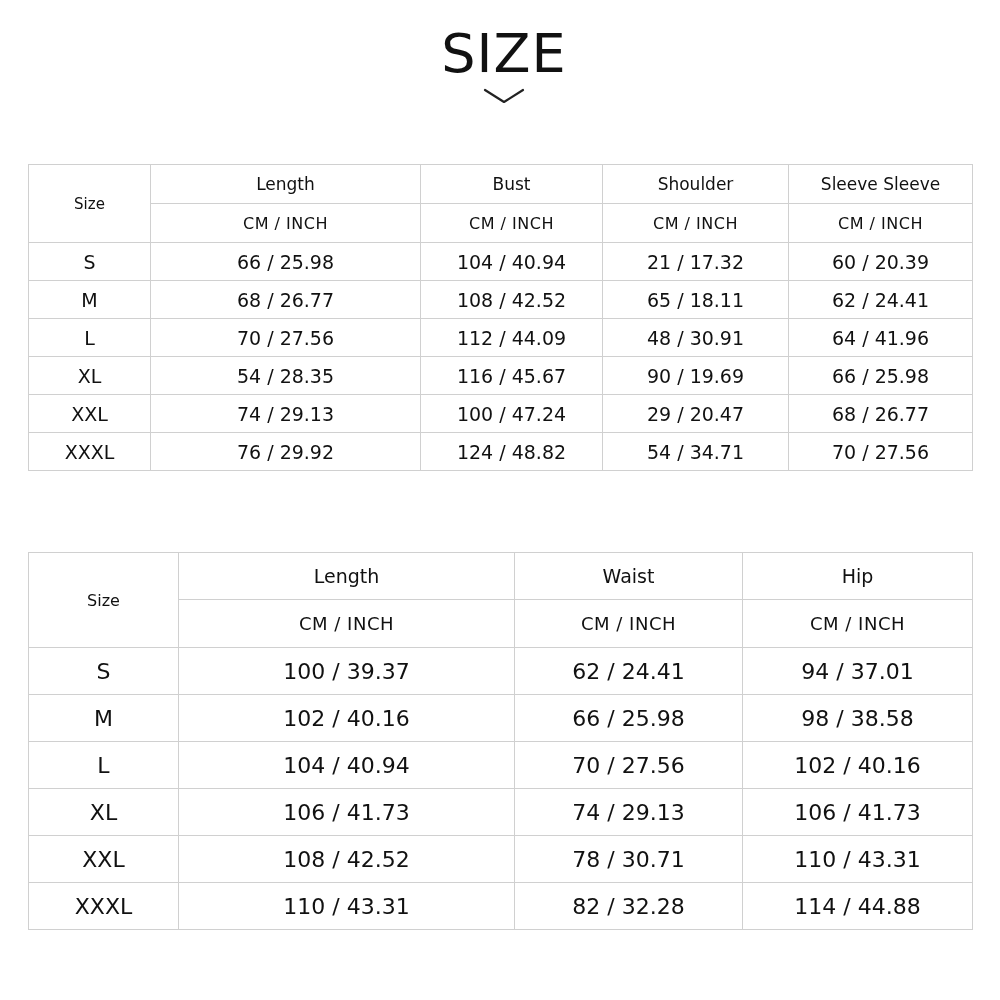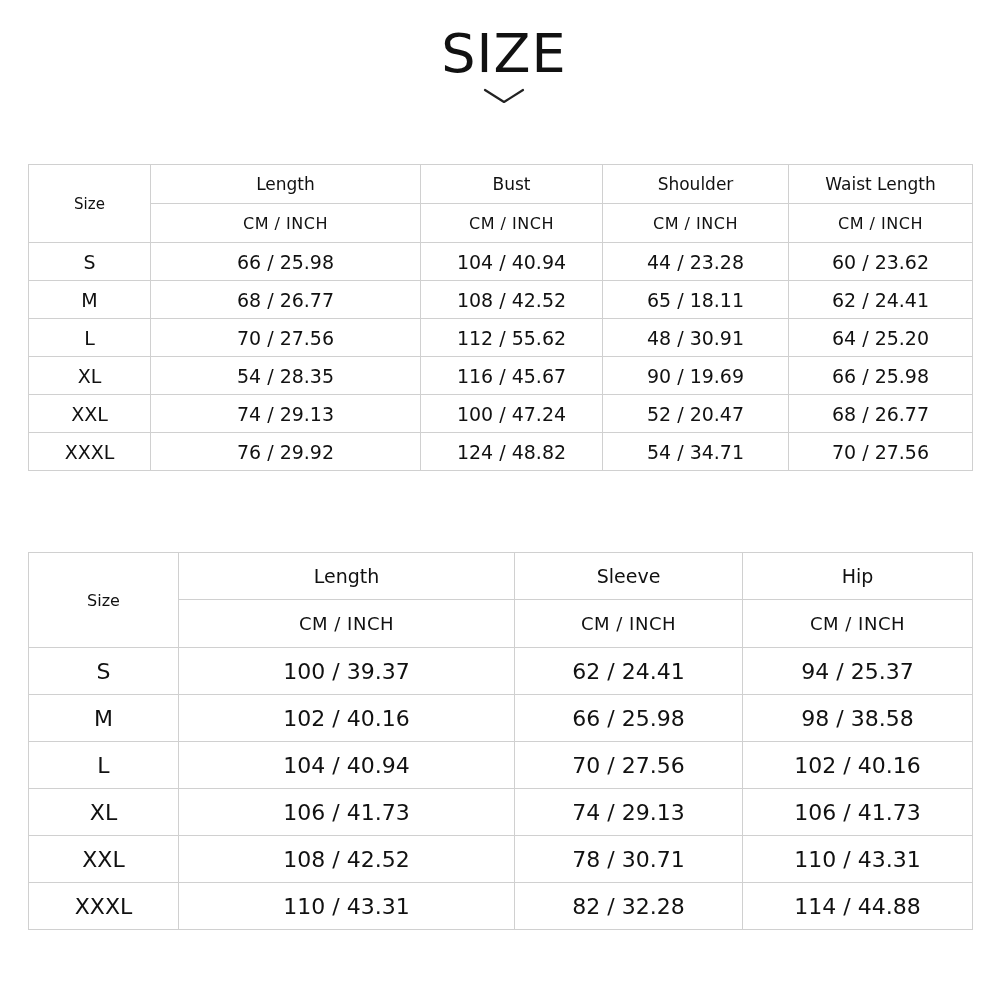--- a/index.html
+++ b/index.html
@@ -144,63 +144,63 @@
         <col class="col-bust">
         <col class="col-shoulder">
         <col class="col-sleeve">
       </colgroup>
       <thead>
         <tr>
           <th rowspan="2" class="size-cell-head">Size</th>
           <th class="hdr-group">Length</th>
           <th class="hdr-group">Bust</th>
           <th class="hdr-group">Shoulder</th>
-          <th class="hdr-group">Waist Length</th>
+          <th class="hdr-group">Sleeve Sleeve</th>
         </tr>
         <tr>
           <th class="hdr-unit">CM / INCH</th>
           <th class="hdr-unit">CM / INCH</th>
           <th class="hdr-unit">CM / INCH</th>
           <th class="hdr-unit">CM / INCH</th>
         </tr>
       </thead>
       <tbody>
         <tr>
           <td class="size-col">S</td>
           <td>66 / 25.98</td>
           <td>104 / 40.94</td>
-          <td>44 / 23.28</td>
-          <td>60 / 23.62</td>
+          <td>21 / 17.32</td>
+          <td>60 / 20.39</td>
         </tr>
         <tr>
           <td class="size-col">M</td>
           <td>68 / 26.77</td>
           <td>108 / 42.52</td>
           <td>65 / 18.11</td>
           <td>62 / 24.41</td>
         </tr>
         <tr>
           <td class="size-col">L</td>
           <td>70 / 27.56</td>
-          <td>112 / 55.62</td>
+          <td>112 / 44.09</td>
           <td>48 / 30.91</td>
-          <td>64 / 25.20</td>
+          <td>64 / 41.96</td>
         </tr>
         <tr>
           <td class="size-col">XL</td>
           <td>54 / 28.35</td>
           <td>116 / 45.67</td>
           <td>90 / 19.69</td>
           <td>66 / 25.98</td>
         </tr>
         <tr>
           <td class="size-col">XXL</td>
           <td>74 / 29.13</td>
           <td>100 / 47.24</td>
-          <td>52 / 20.47</td>
+          <td>29 / 20.47</td>
           <td>68 / 26.77</td>
         </tr>
         <tr>
           <td class="size-col">XXXL</td>
           <td>76 / 29.92</td>
           <td>124 / 48.82</td>
           <td>54 / 34.71</td>
           <td>70 / 27.56</td>
         </tr>
       </tbody>
@@ -212,35 +212,35 @@
       <colgroup>
         <col class="col-size">
         <col class="col-length">
         <col class="col-waist">
         <col class="col-hip">
       </colgroup>
       <thead>
         <tr>
           <th rowspan="2" class="size-cell-head">Size</th>
           <th class="hdr-group">Length</th>
-          <th class="hdr-group">Sleeve</th>
+          <th class="hdr-group">Waist</th>
           <th class="hdr-group">Hip</th>
         </tr>
         <tr>
           <th class="hdr-unit">CM / INCH</th>
           <th class="hdr-unit">CM / INCH</th>
           <th class="hdr-unit">CM / INCH</th>
         </tr>
       </thead>
       <tbody>
         <tr>
           <td class="size-col">S</td>
           <td>100 / 39.37</td>
           <td>62 / 24.41</td>
-          <td>94 / 25.37</td>
+          <td>94 / 37.01</td>
         </tr>
         <tr>
           <td class="size-col">M</td>
           <td>102 / 40.16</td>
           <td>66 / 25.98</td>
           <td>98 / 38.58</td>
         </tr>
         <tr>
           <td class="size-col">L</td>
           <td>104 / 40.94</td>

